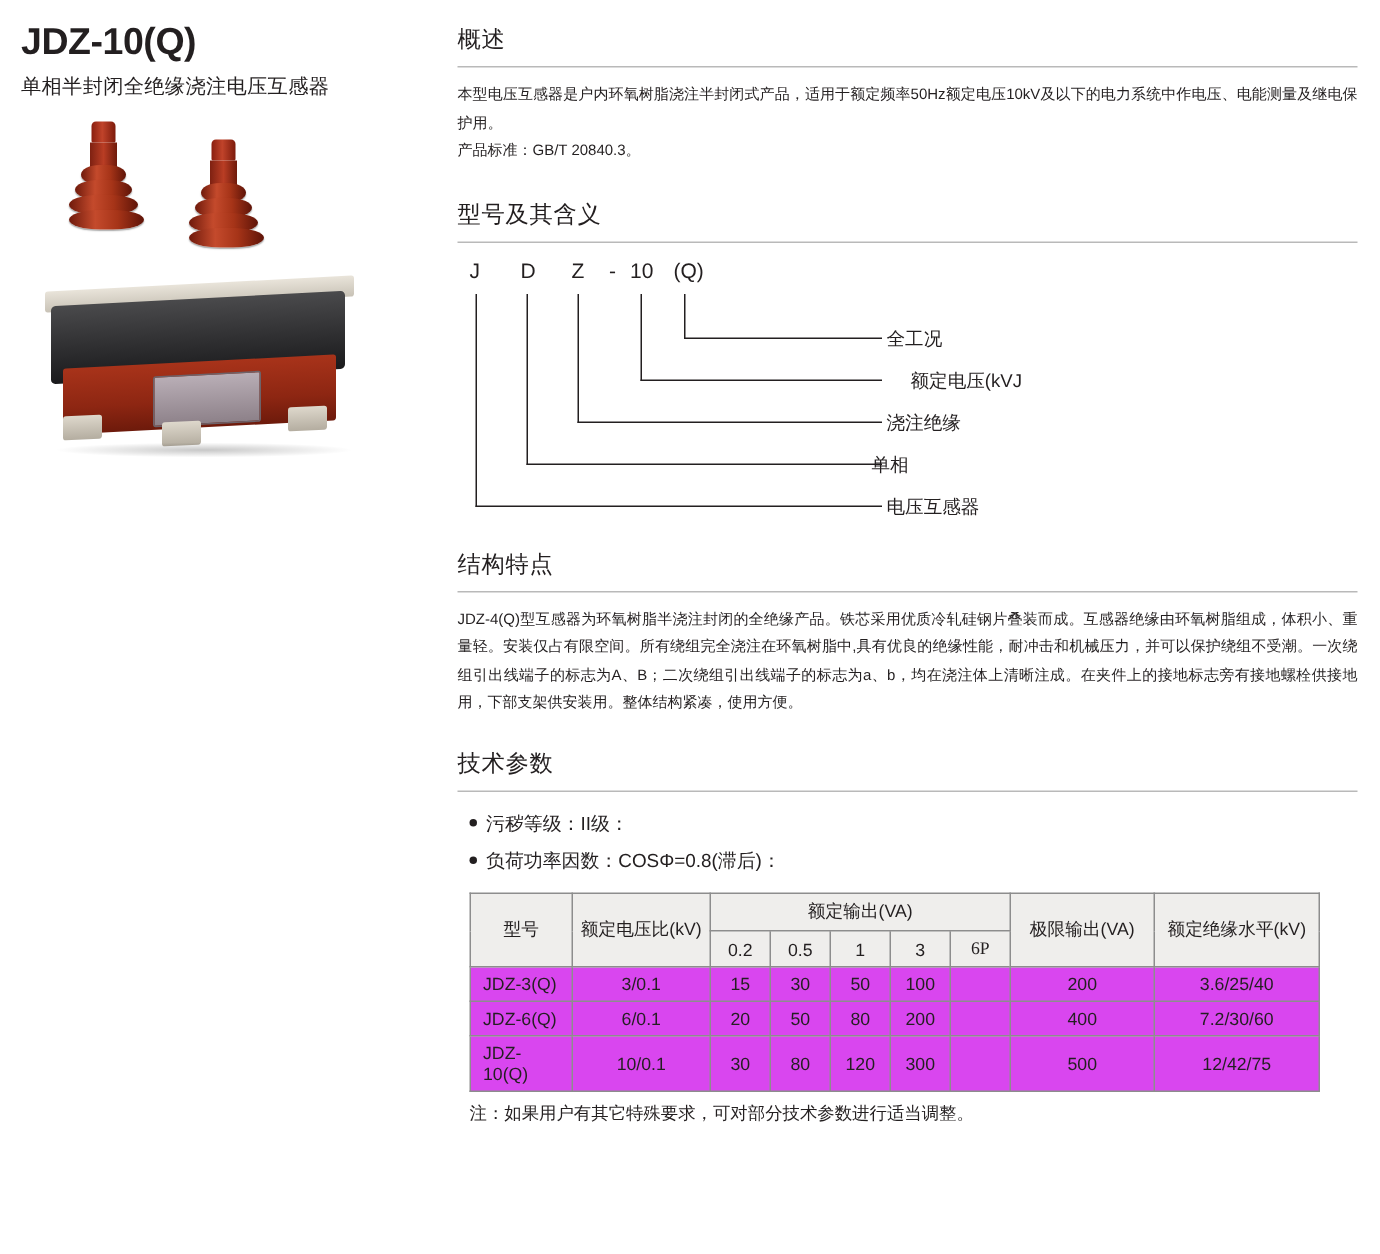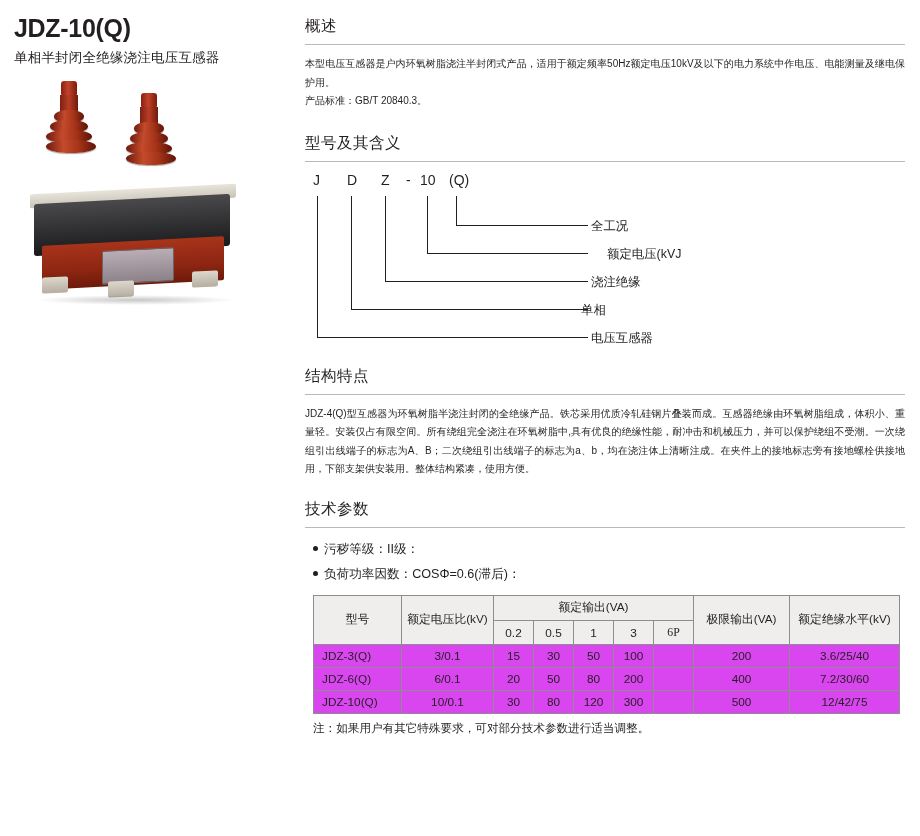--- a/index.html
+++ b/index.html
@@ -282,27 +282,27 @@
       <p class="body-text">JDZ-4(Q)型互感器为环氧树脂半浇注封闭的全绝缘产品。铁芯采用优质冷轧硅钢片叠装而成。互感器绝缘由环氧树脂组成，体积小、重量轻。安装仅占有限空间。所有绕组完全浇注在环氧树脂中,具有优良的绝缘性能，耐冲击和机械压力，并可以保护绕组不受潮。一次绕组引出线端子的标志为A、B；二次绕组引出线端子的标志为a、b，均在浇注体上清晰注成。在夹件上的接地标志旁有接地螺栓供接地用，下部支架供安装用。整体结构紧凑，使用方便。</p>
     </div>
 
     <div class="section" style="margin-top:20px;">
       <div class="section-head">技术参数</div>
 
       <div class="bullet-line" style="margin-left:8px;">
         <span class="bullet-dot"></span><span>污秽等级：II级：</span>
       </div>
       <div class="bullet-line" style="margin-left:8px;">
-        <span class="bullet-dot"></span><span>负荷功率因数：COSΦ=0.6(滞后)：</span>
+        <span class="bullet-dot"></span><span>负荷功率因数：COSΦ=0.8(滞后)：</span>
       </div>
 
       <table class="spec">
         <thead>
           <tr>
-            <th rowspan="2" style="width:88px;">型号</th>
+            <th rowspan="2" style="width:68px;">型号</th>
             <th rowspan="2" style="width:92px;">额定电压比(kV)</th>
             <th colspan="5" style="width:200px;">额定输出(VA)</th>
             <th rowspan="2" style="width:96px;">极限输出(VA)</th>
             <th rowspan="2" style="width:110px;">额定绝缘水平(kV)</th>
           </tr>
           <tr>
             <th style="width:40px;">0.2</th>
             <th style="width:40px;">0.5</th>
             <th style="width:40px;">1</th>
             <th style="width:40px;">3</th>

